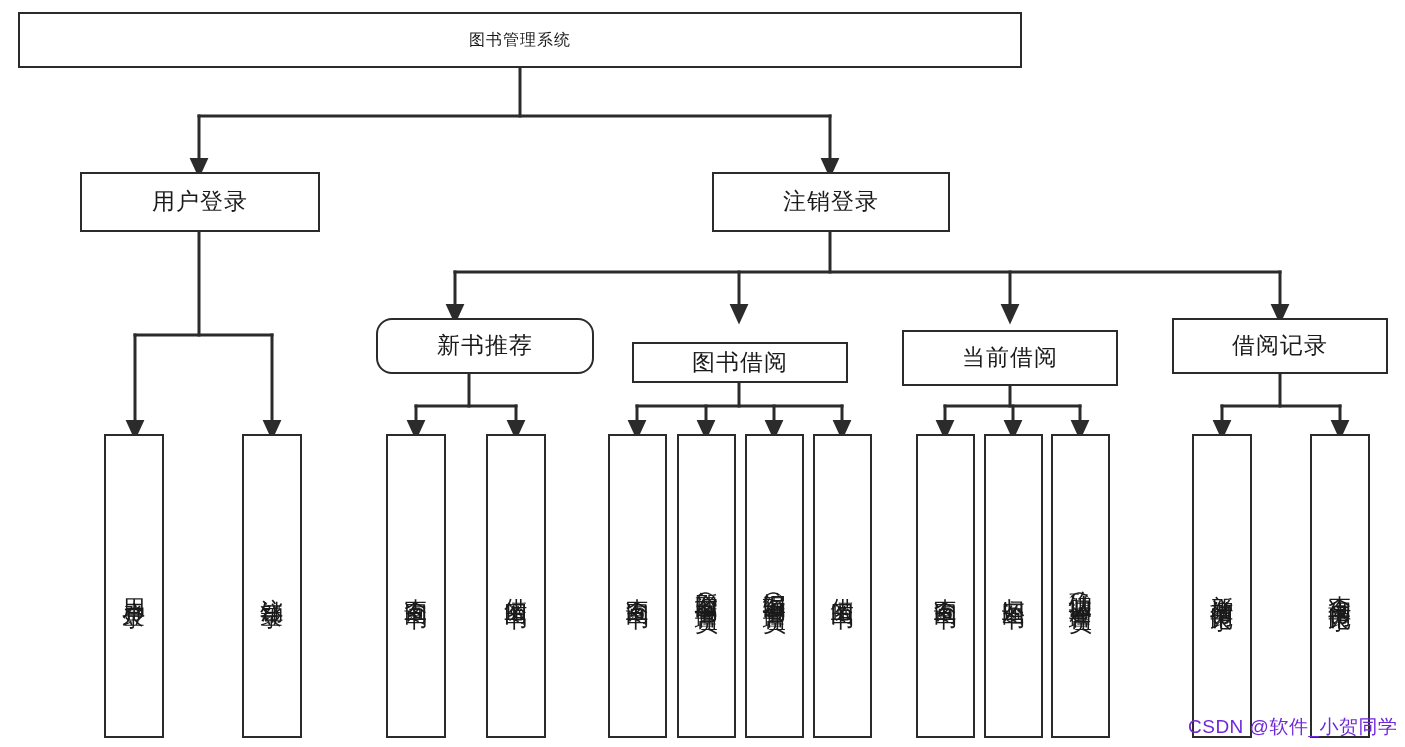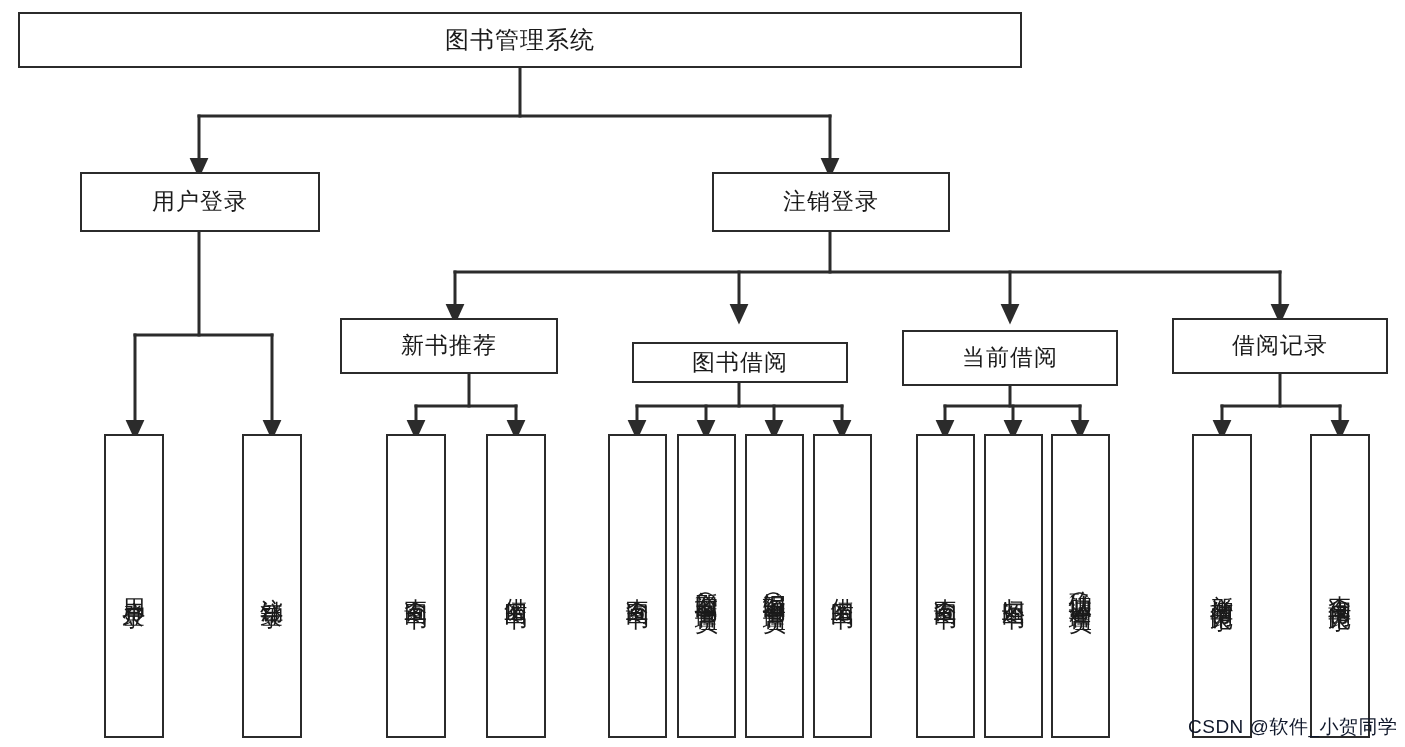--- a/index.html
+++ b/index.html
@@ -49,26 +49,26 @@
     line-height: 1.32;
     letter-spacing: 3px;
     padding: 6px 0;
   }
   .node.vert .vtext {
     writing-mode: vertical-rl;
     text-orientation: upright;
     white-space: nowrap;
   }
   .node.root {
-    font-size: 24px;
+    font-size: 16px;
     text-align: right;
   }
   .watermark {
     position: absolute;
-    color: #0f172a;
+    color: #6d28d9;
     font-size: 19px;
     letter-spacing: 0.5px;
     white-space: nowrap;
     user-select: none;
   }
 </style>
 </head>
 <body>
 
 <div id="canvas">
@@ -127,21 +127,21 @@
     <span>图书管理系统</span>
   </div>
 
   <div class="node horiz" style="left:80px; top:172px; width:240px; height:60px;">
     <span>用户登录</span>
   </div>
   <div class="node horiz" style="left:712px; top:172px; width:238px; height:60px;">
     <span>注销登录</span>
   </div>
 
-  <div class="node horiz" style="left:340px; top:318px; width:218px; height:56px;">
+  <div class="node horiz" style="left:376px; top:318px; width:218px; height:56px;border-radius:16px;">
     <span>新书推荐</span>
   </div>
   <div class="node horiz" style="left:632px; top:318px; width:216px; height:41px;margin-top:24px;">
     <span>图书借阅</span>
   </div>
   <div class="node horiz" style="left:902px; top:318px; width:216px; height:56px;margin-top:12px;">
     <span>当前借阅</span>
   </div>
   <div class="node horiz" style="left:1172px; top:318px; width:216px; height:56px;">
     <span>借阅记录</span>

